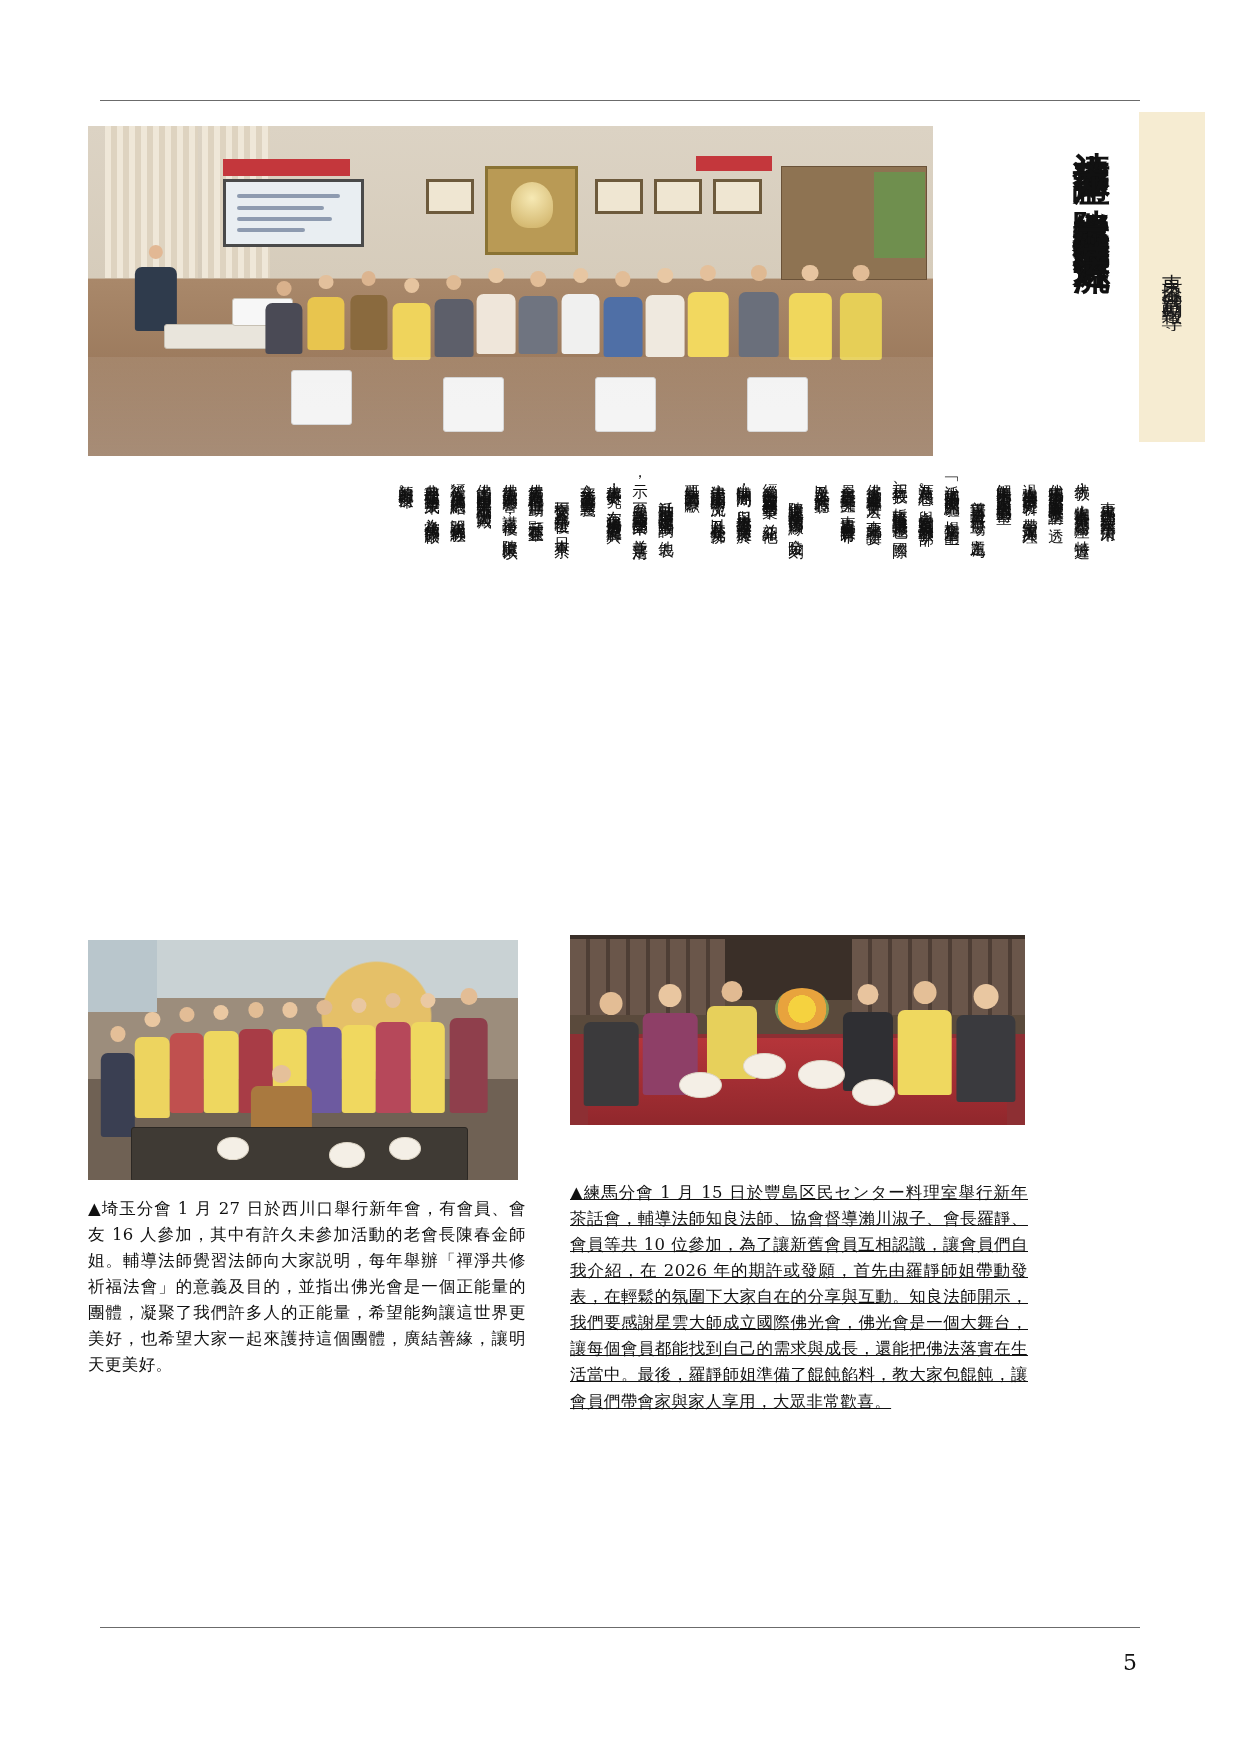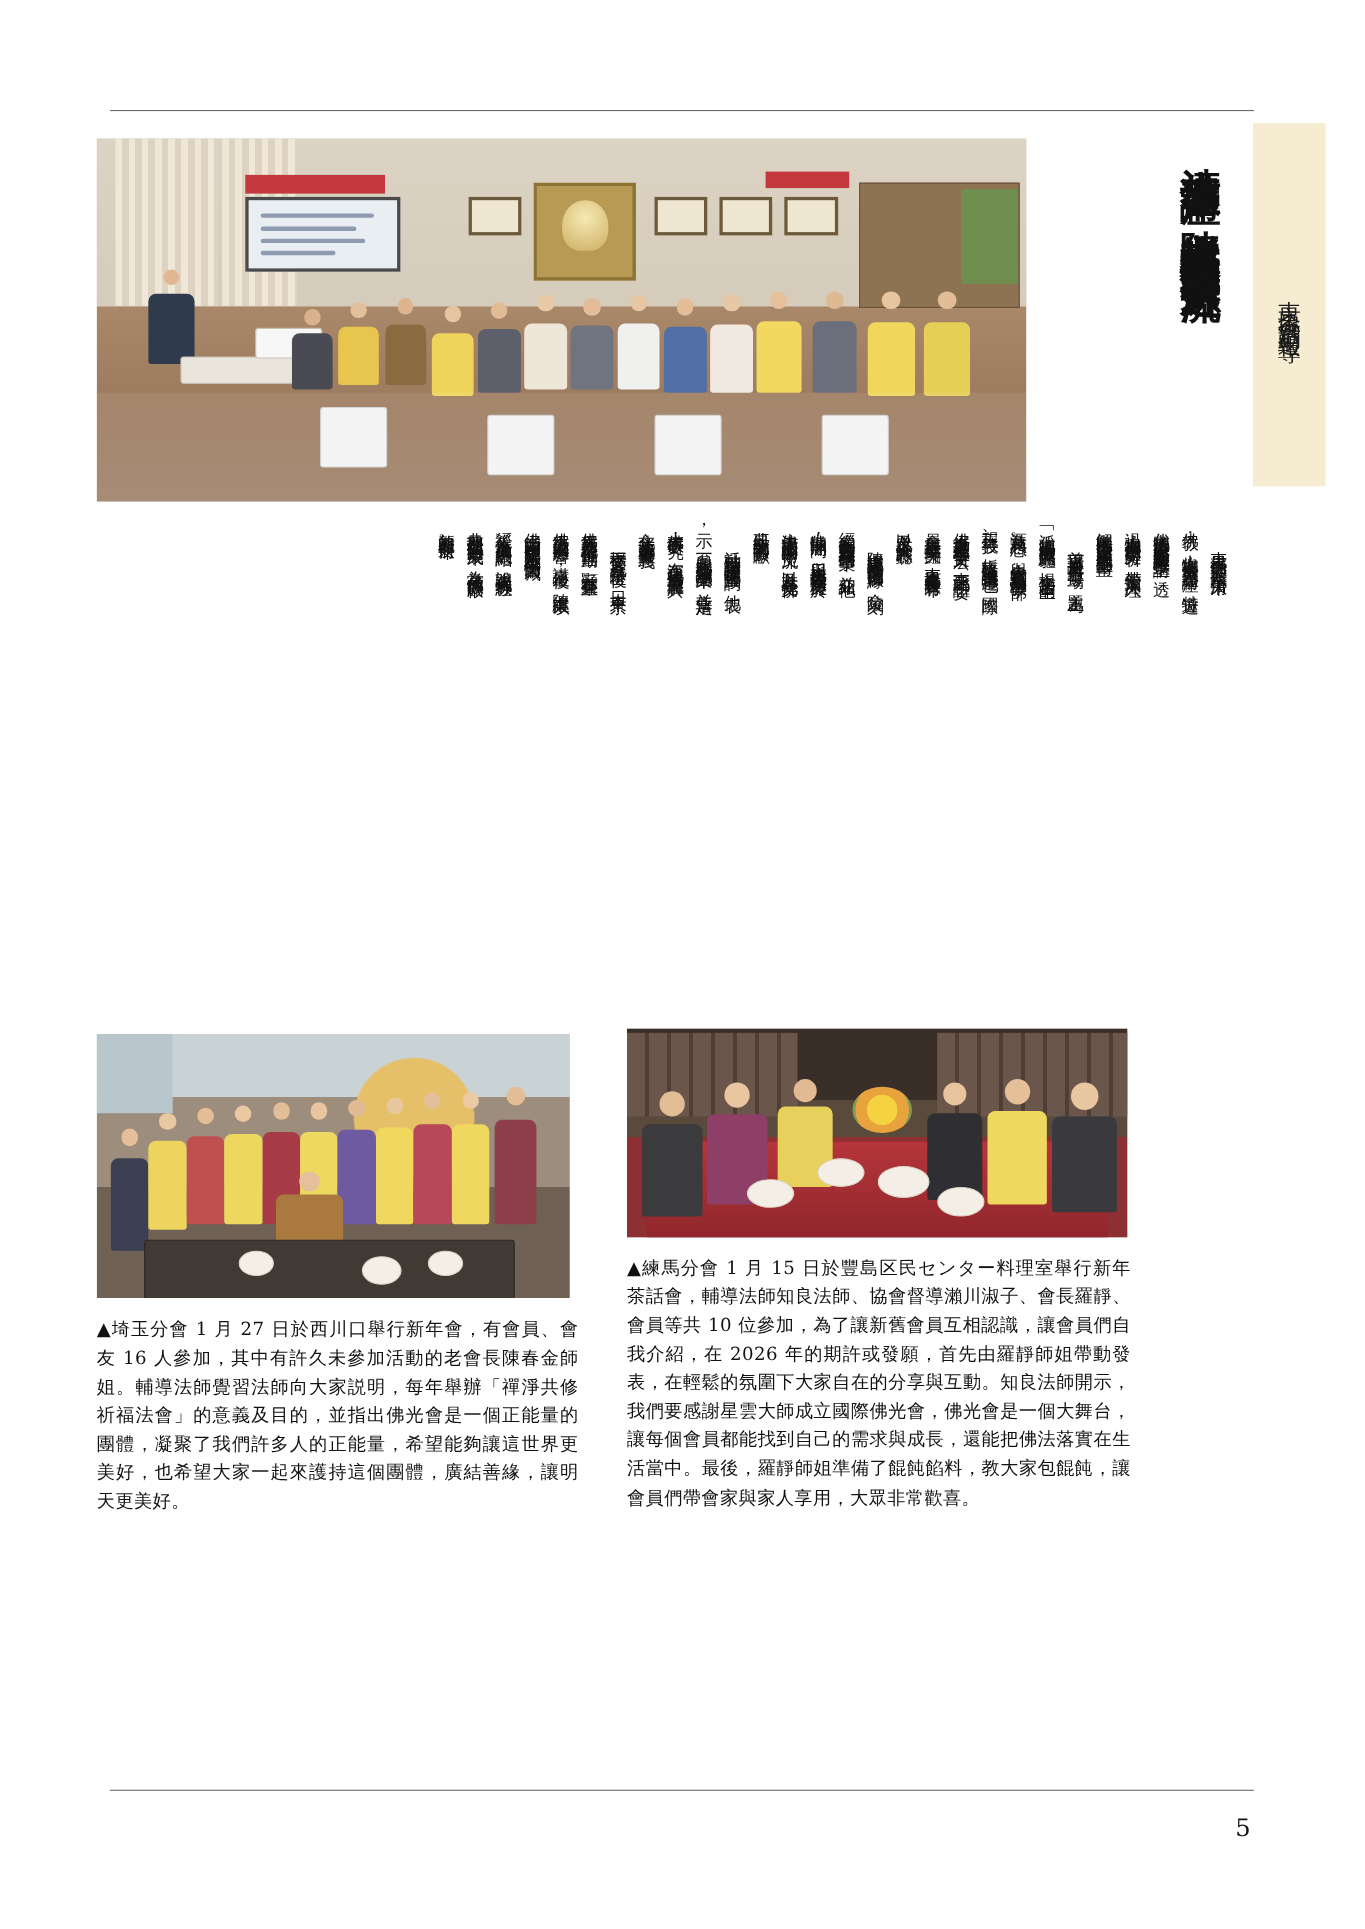--- a/index.html
+++ b/index.html
@@ -97,21 +97,21 @@
   .caption {
     position:absolute;
     font-size:16.5px;
     line-height:1.58;
     color:#111;
     text-align:justify;
     letter-spacing:0.4px;
     font-family:"DejaVu Serif", serif;
   }
   .caption.left { left:88px; top:1196px; width:438px; }
-  .caption.right { left:570px; top:1140px; width:458px; }
+  .caption.right { left:570px; top:1180px; width:458px;text-decoration:underline; }
 
   
   .pageno {
     position:absolute; right:104px; top:1650px;
     font-size:22px; color:#111;
     font-family:"DejaVu Serif", serif;
   }
   .room-bg {
     position:absolute; inset:0;
     background:

